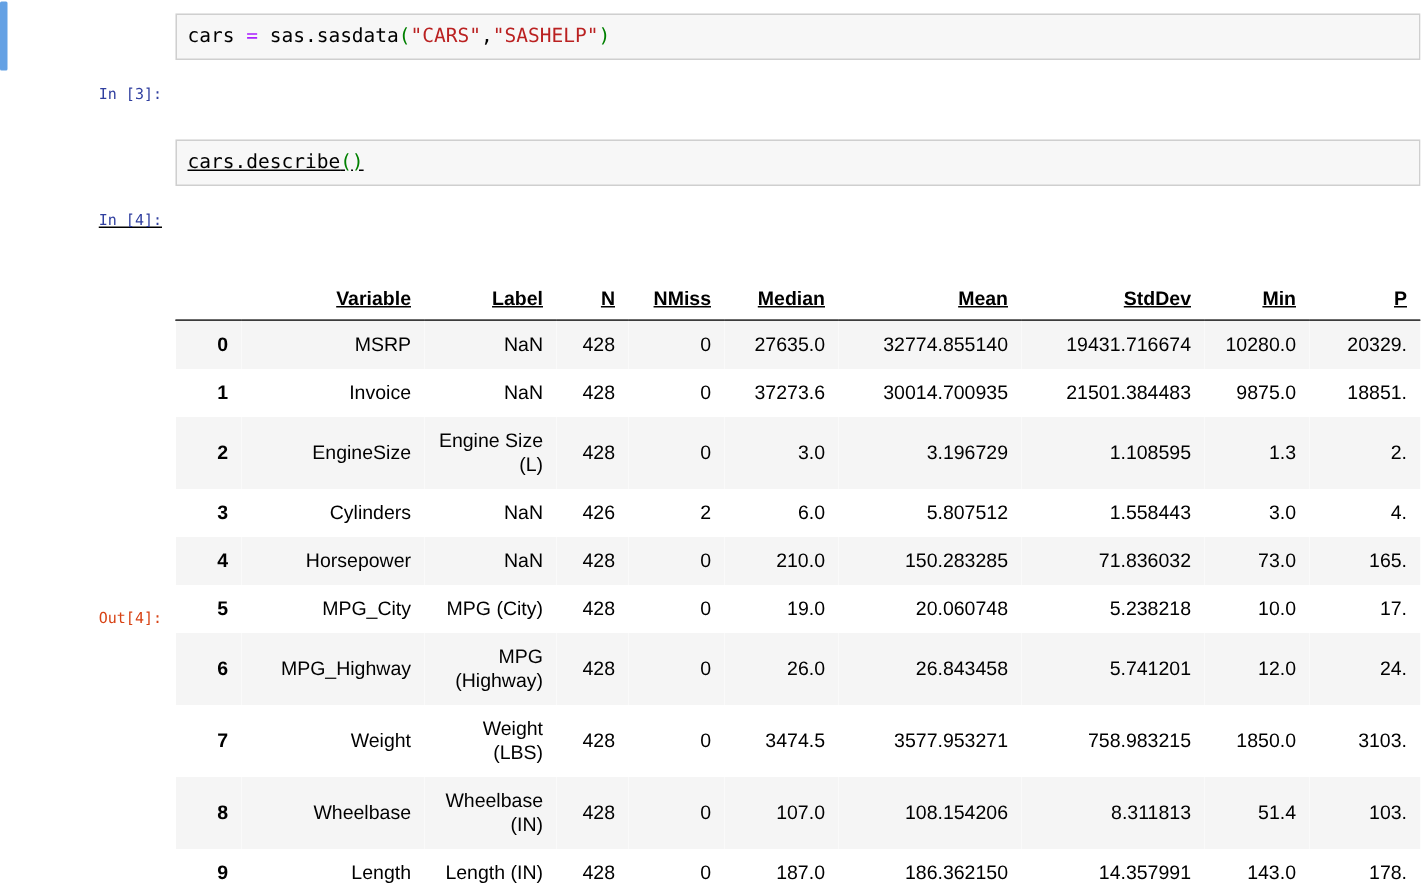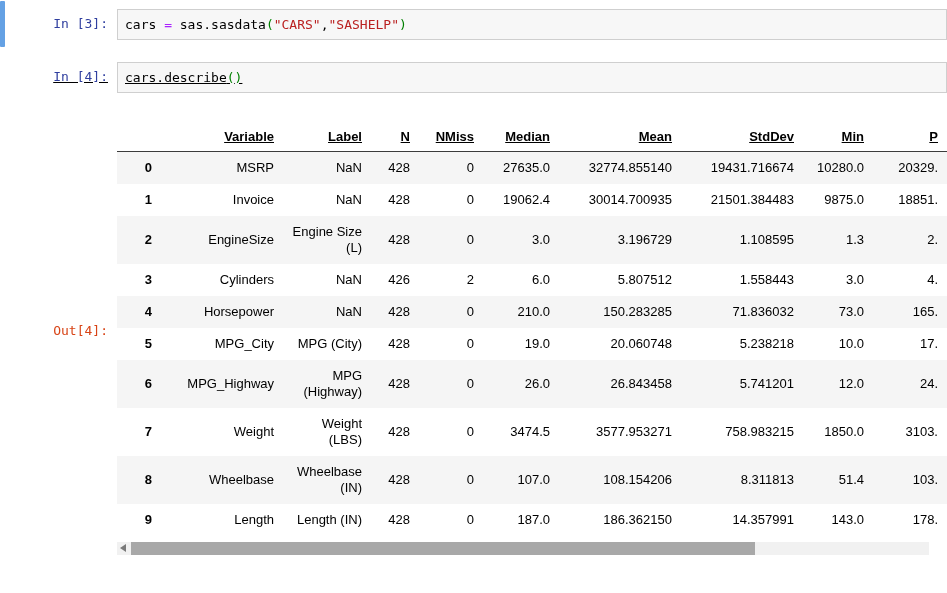--- a/index.html
+++ b/index.html
@@ -35,23 +35,24 @@
   .cell-in4 { margin-top: 22px; text-decoration: underline; }
   .output-row { margin-top: 10px; align-items: center; }
 
   .prompt-col {
     flex: 0 0 108px;
     width: 108px;
     text-align: right;
     padding-right: 9px;
     padding-top: 7px;
     font-family: "DejaVu Sans Mono", monospace;
-    font-size: 13px;
+    font-size: 10px;
     line-height: 15px;
     white-space: nowrap;
+    margin-top: 40px;
   }
   .in-prompt  { color: var(--in-prompt, #303F9F); }
   .out-prompt { color: var(--out-prompt, #D84315); padding-top: 2px; }
 
   .input-area {
     flex: 1;
     background: var(--input-bg, #F7F7F7);
     border: 1px solid var(--input-border, #CFCFCF);
     padding: 6px 7px;
     min-height: 17px;
@@ -190,21 +191,21 @@
                 <td class="col-7">19431.716674</td>
                 <td class="col-8">10280.0</td>
                 <td class="col-9">20329.</td>
               </tr>
               <tr>
                 <th class="col-0">1</th>
                 <td class="col-1">Invoice</td>
                 <td class="col-2">NaN</td>
                 <td class="col-3">428</td>
                 <td class="col-4">0</td>
-                <td class="col-5">19062.4</td>
+                <td class="col-5">37273.6</td>
                 <td class="col-6">30014.700935</td>
                 <td class="col-7">21501.384483</td>
                 <td class="col-8">9875.0</td>
                 <td class="col-9">18851.</td>
               </tr>
               <tr>
                 <th class="col-0">2</th>
                 <td class="col-1">EngineSize</td>
                 <td class="col-2">Engine Size (L)</td>
                 <td class="col-3">428</td>

